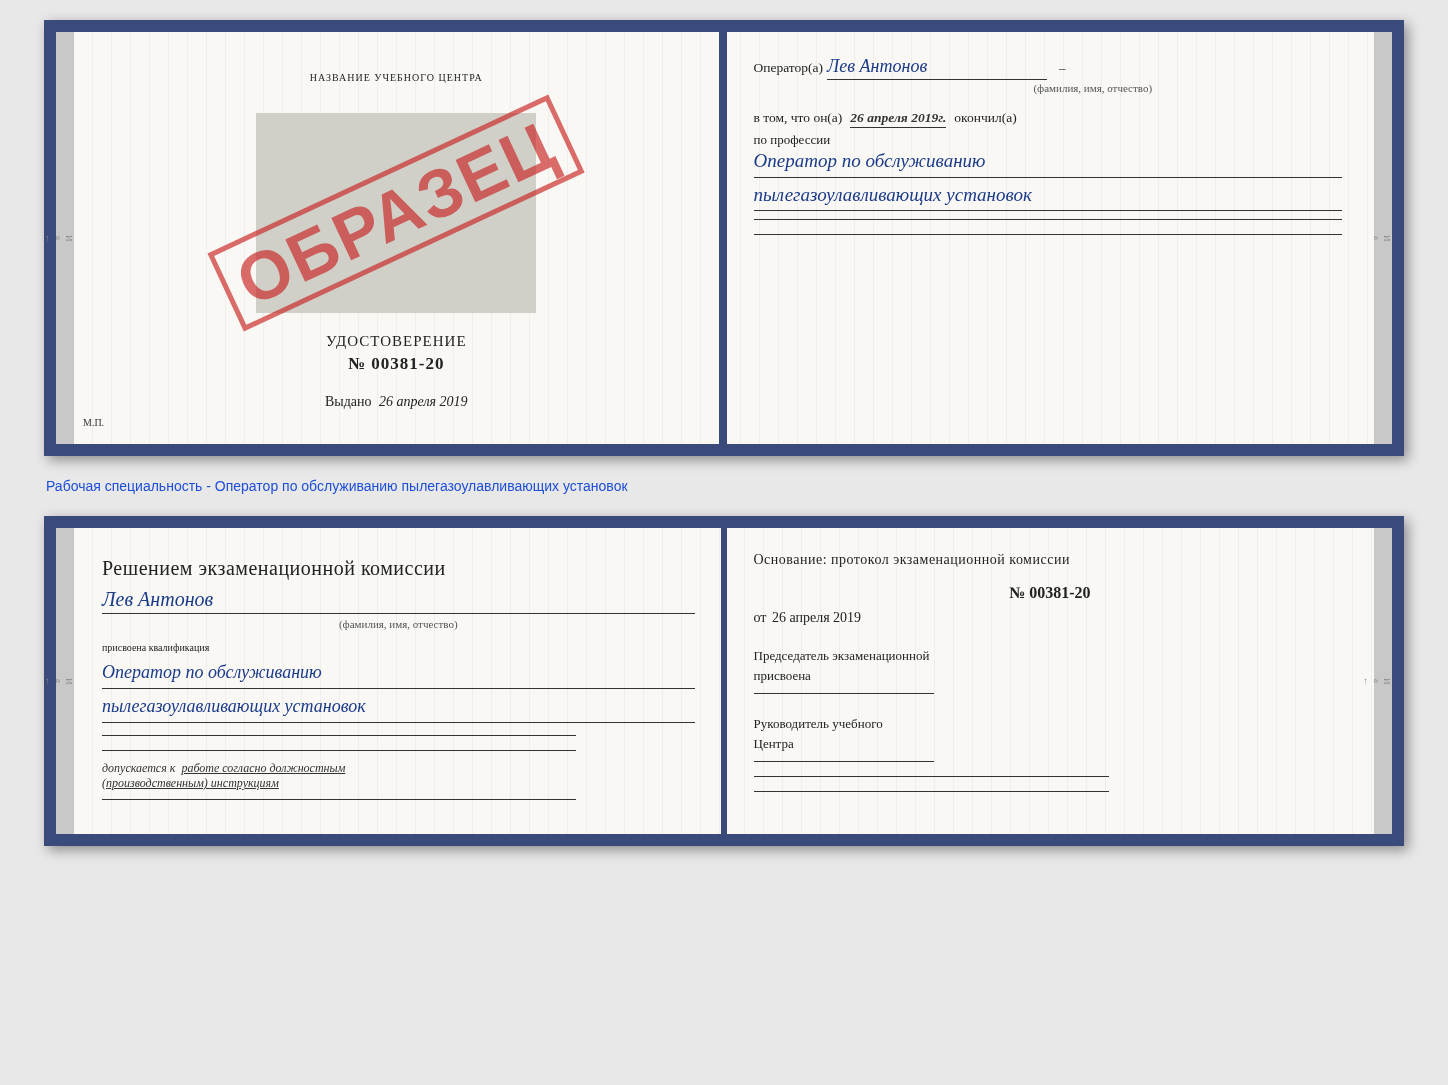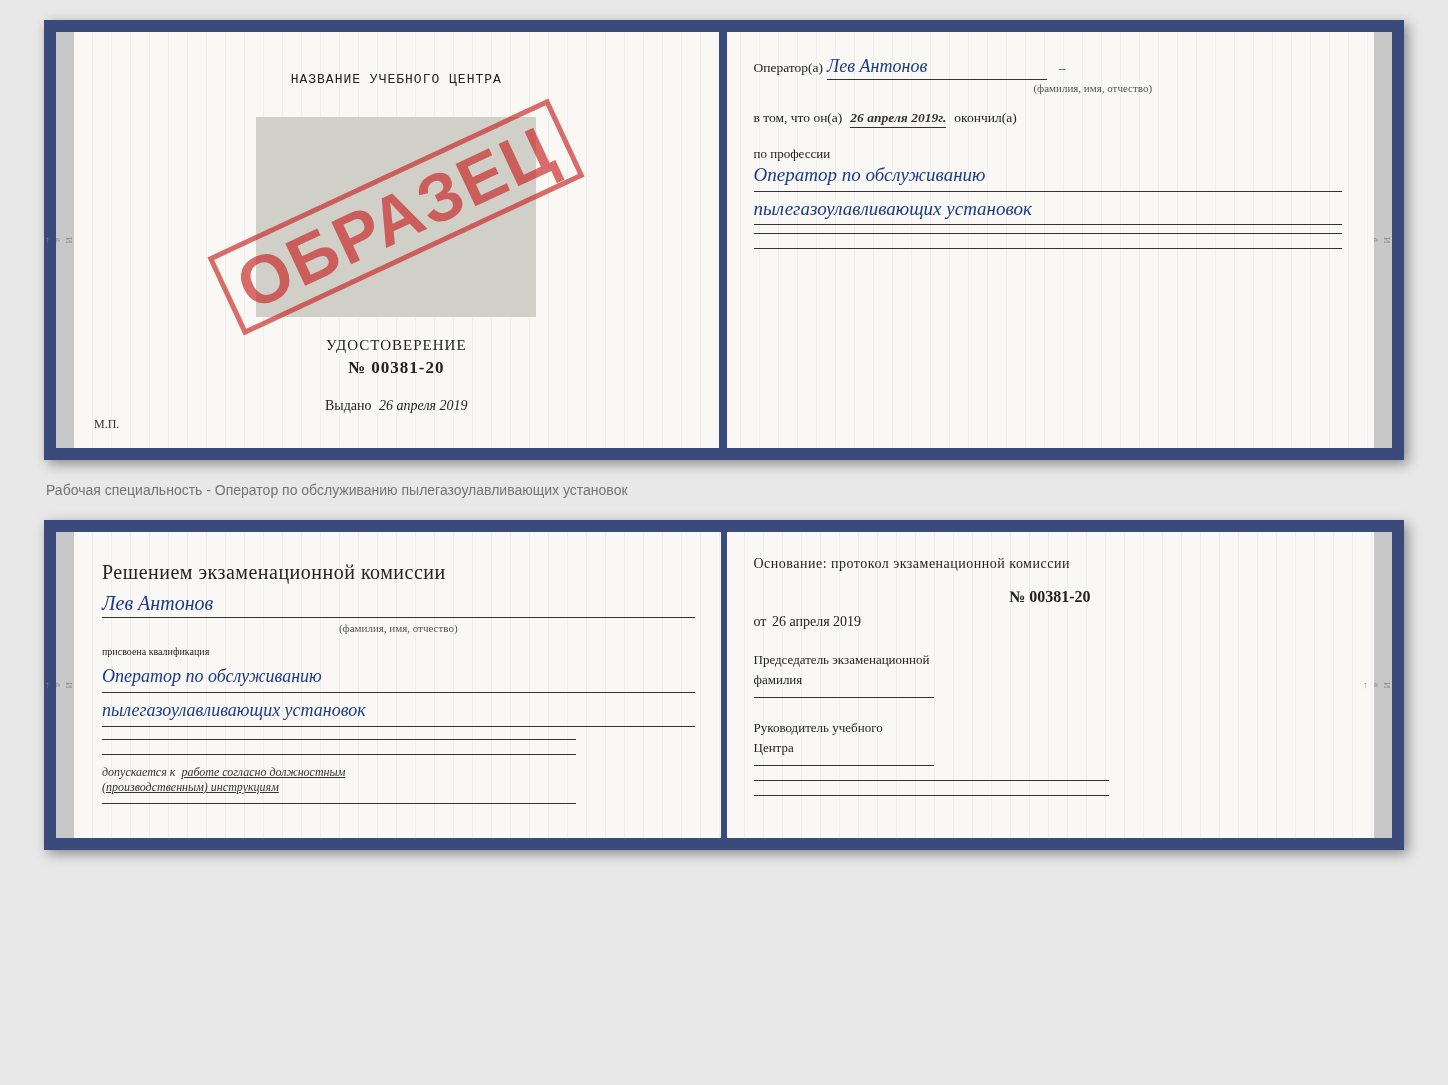--- a/index.html
+++ b/index.html
@@ -58,26 +58,25 @@
       align-items: center;
       padding-top: 40px;
     }
 
     .doc-right {
       padding: 24px 32px;
     }
 
     
     .school-name-label {
-      font-size: 13px;
+      font-size: 10px;
       letter-spacing: 1px;
       text-align: center;
       color: #222;
       margin-bottom: 20px;
-      font-family: Liberation Mono, monospace;
     }
 
     .stamp-area {
       position: relative;
       width: 280px;
       height: 200px;
       background: #d0d0c8;
       margin: 10px auto 20px auto;
       display: flex;
       align-items: center;
@@ -118,22 +117,22 @@
 
     .issued-date {
       font-size: 14px;
       color: #222;
       margin-bottom: 4px;
     }
 
     .mp-line {
       position: absolute;
       bottom: 16px;
-      left: 20px;
-      font-size: 12px;
+      left: 9px;
+      font-size: 10px;
       color: #333;
     }
 
     
     .received-line {
       font-size: 13.5px;
       color: #222;
       margin-bottom: 2px;
       display: flex;
       align-items: baseline;
@@ -154,21 +153,21 @@
       font-size: 11px;
       color: #555;
       text-align: center;
       margin-bottom: 16px;
       margin-left: 90px;
     }
 
     .in-fact-line {
       font-size: 13.5px;
       color: #222;
-      margin-bottom: 18px;
+      margin-bottom: 4px;
       display: flex;
       align-items: baseline;
       gap: 8px;
     }
 
     .date-value {
       font-size: 13.5px;
       color: #333;
       font-style: italic;
       border-bottom: 1px solid #333;
@@ -203,21 +202,21 @@
       font-style: italic;
       border-bottom: 1px solid #333;
       padding-bottom: 2px;
       line-height: 1.4;
     }
 
     
     .separator-text {
       width: 1360px;
       font-size: 14px;
-      color: #737373;
+      color: #1d4ed8;
       padding: 6px 2px;
       font-family: Arial, sans-serif;
     }
 
     
     .doc-bottom-left, .doc-bottom-right {
       flex: 1;
       padding: 24px 28px;
       background: #f9f8f4;
       background-image: 
@@ -431,21 +430,21 @@
 
     <div class="protocol-number">№  00381-20</div>
 
     <div class="protocol-date">
       <span>от</span>
       <span style="margin-left:2px;">26 апреля 2019</span>
     </div>
 
     <div class="chairman-label">
       <span>Председатель экзаменационной</span><br>
-      <span>фамилия</span>
+      <span>присвоена</span>
     </div>
     <div class="signature-line"></div>
 
     <div class="head-label">
       <span>Руководитель учебного</span><br>
       <span>Центра</span>
     </div>
     <div class="signature-line"></div>
 
     <div class="blank-line" style="margin-top:14px; width:60%;"></div>

